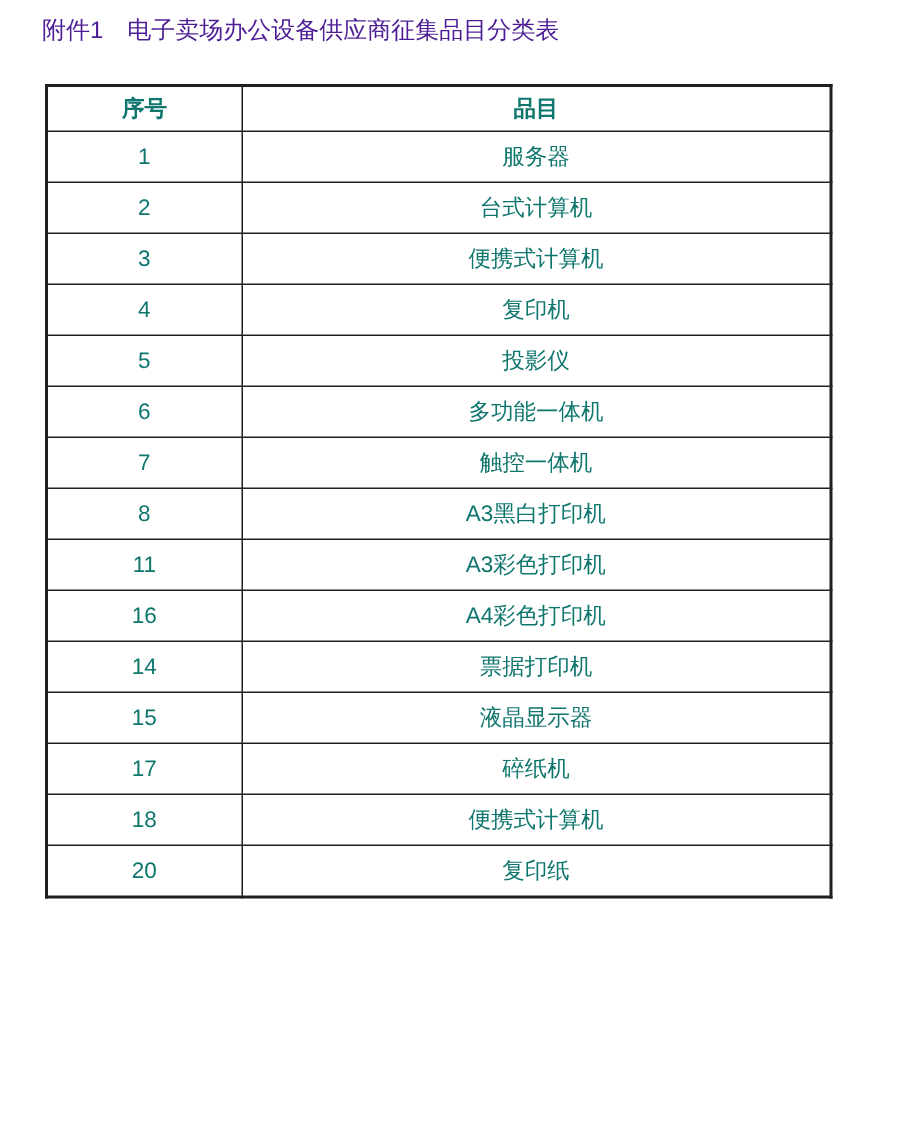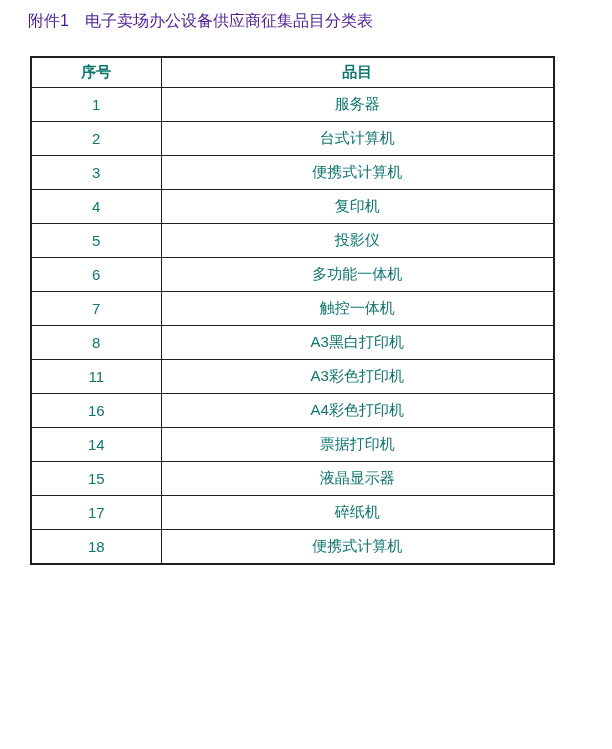--- a/index.html
+++ b/index.html
@@ -139,17 +139,21 @@
       <td>17</td>
       <td>碎纸机</td>
     </tr>
 
     <tr>
       <td>18</td>
       <td>便携式计算机</td>
     </tr>
 
 
+    <tr>
+      <td>20</td>
+      <td>复印纸</td>
+    </tr>
 
   </tbody>
   </table>
 
 </div>
 
 </body></html>

